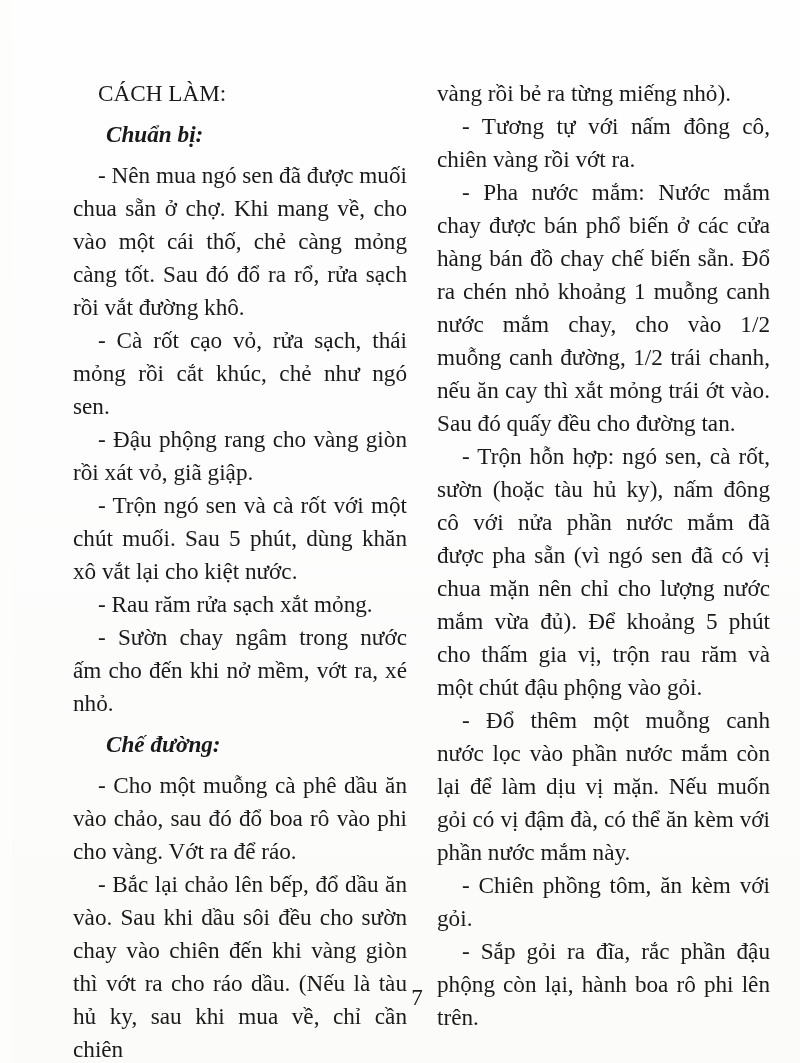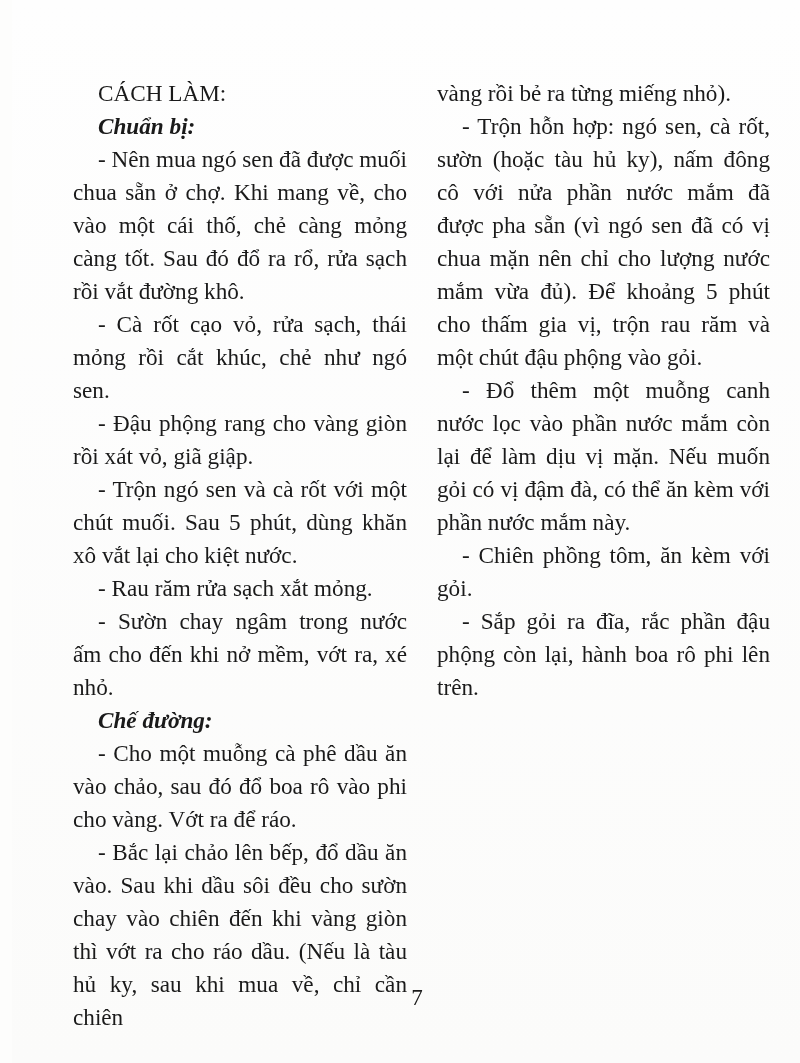--- a/index.html
+++ b/index.html
@@ -35,21 +35,21 @@
     text-indent: 25px;
     hyphens: none;
   }
   .para.cont { text-indent: 0; }
   .heading {
     margin: 0;
     padding-left: 25px;
     text-align: left;
   }
   .subheading {
-    margin: 0;
+    margin: 8px;
     padding-left: 25px;
     font-weight: bold;
     font-style: italic;
     text-align: left;
   }
   .page-number {
     position: absolute;
     top: 983px;
     left: 0;
     width: 800px;
@@ -76,20 +76,22 @@
     <p class="para">- Rau răm rửa sạch xắt mỏng.</p>
     <p class="para">- Sườn chay ngâm trong nước ấm cho đến khi nở mềm, vớt ra, xé nhỏ.</p>
 
     <p class="subheading">Chế đường:</p>
     <p class="para">- Cho một muỗng cà phê dầu ăn vào chảo, sau đó đổ boa rô vào phi cho vàng. Vớt ra để ráo.</p>
     <p class="para">- Bắc lại chảo lên bếp, đổ dầu ăn vào. Sau khi dầu sôi đều cho sườn chay vào chiên đến khi vàng giòn thì vớt ra cho ráo dầu. (Nếu là tàu hủ ky, sau khi mua về, chỉ cần chiên</p>
   </div>
 
   <div class="column col-right">
     <p class="para cont">vàng rồi bẻ ra từng miếng nhỏ).</p>
+    <p class="para">- Tương tự với nấm đông cô, chiên vàng rồi vớt ra.</p>
+    <p class="para">- Pha nước mắm: Nước mắm chay được bán phổ biến ở các cửa hàng bán đồ chay chế biến sẵn. Đổ ra chén nhỏ khoảng 1 muỗng canh nước mắm chay, cho vào 1/2 muỗng canh đường, 1/2 trái chanh, nếu ăn cay thì xắt mỏng trái ớt vào. Sau đó quấy đều cho đường tan.</p>
     <p class="para">- Trộn hỗn hợp: ngó sen, cà rốt, sườn (hoặc tàu hủ ky), nấm đông cô với nửa phần nước mắm đã được pha sẵn (vì ngó sen đã có vị chua mặn nên chỉ cho lượng nước mắm vừa đủ). Để khoảng 5 phút cho thấm gia vị, trộn rau răm và một chút đậu phộng vào gỏi.</p>
     <p class="para">- Đổ thêm một muỗng canh nước lọc vào phần nước mắm còn lại để làm dịu vị mặn. Nếu muốn gỏi có vị đậm đà, có thể ăn kèm với phần nước mắm này.</p>
     <p class="para">- Chiên phồng tôm, ăn kèm với gỏi.</p>
     <p class="para">- Sắp gỏi ra đĩa, rắc phần đậu phộng còn lại, hành boa rô phi lên trên.</p>
   </div>
 
   <div class="page-number">7</div>
 </div>
 
 </body></html>

